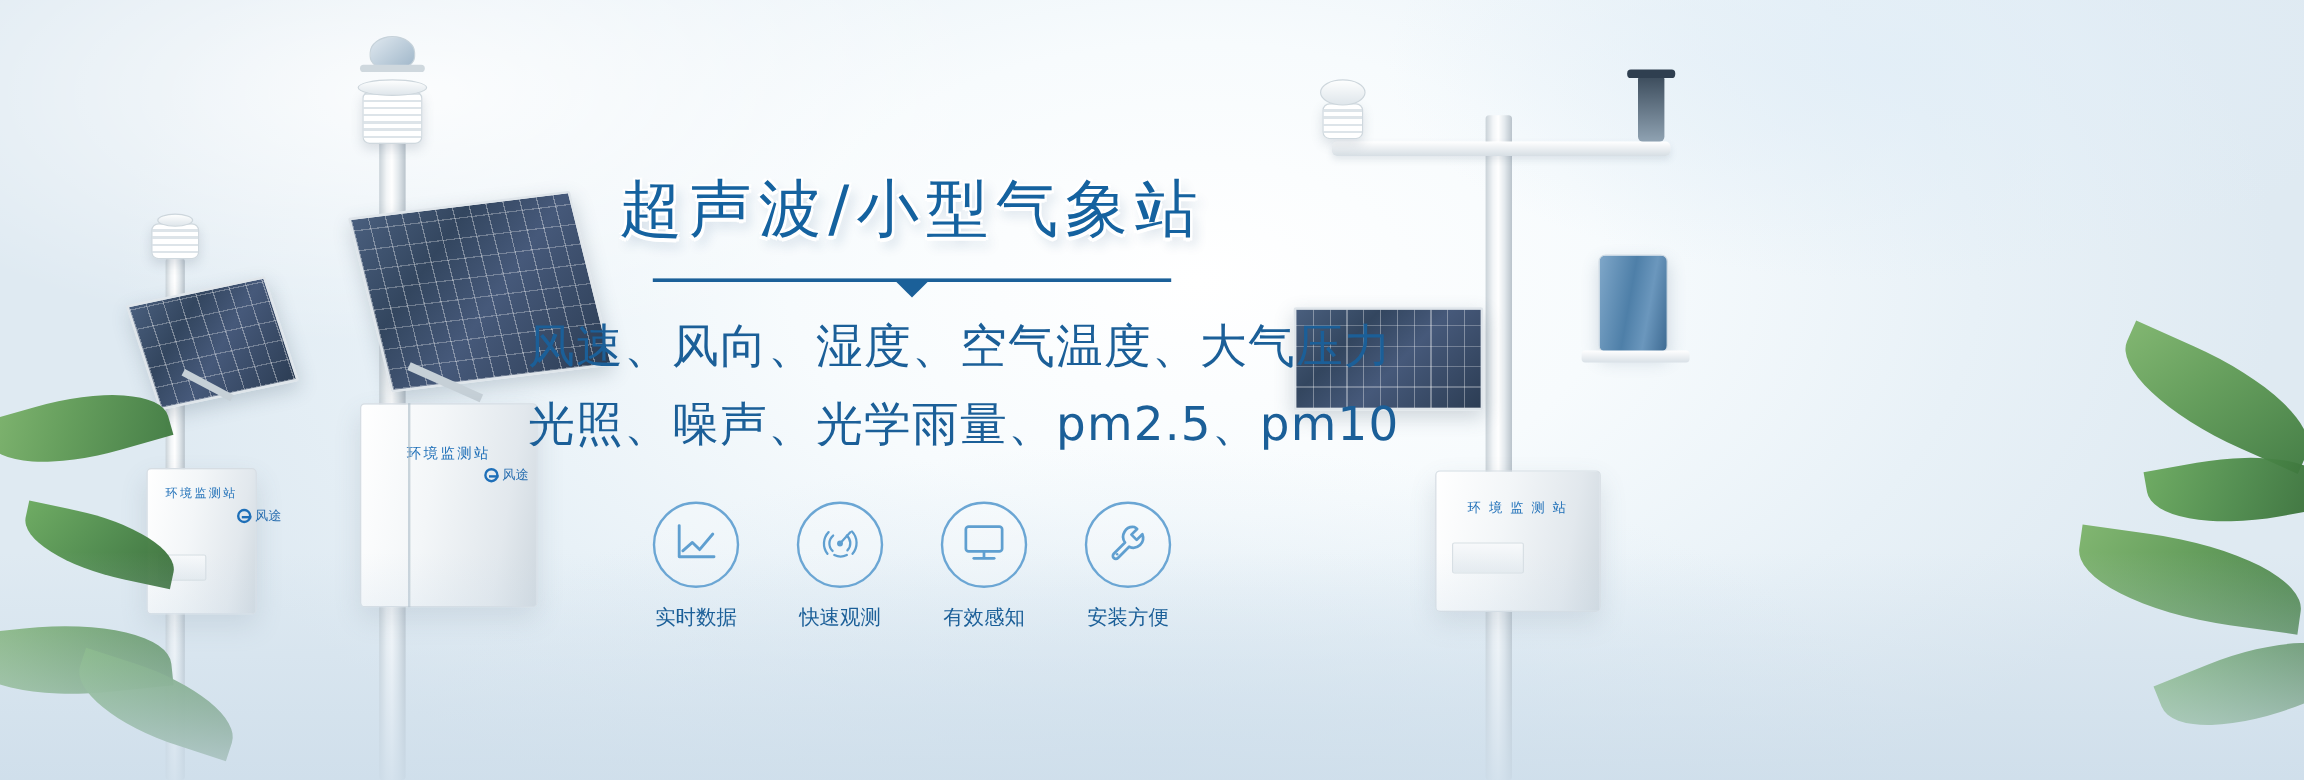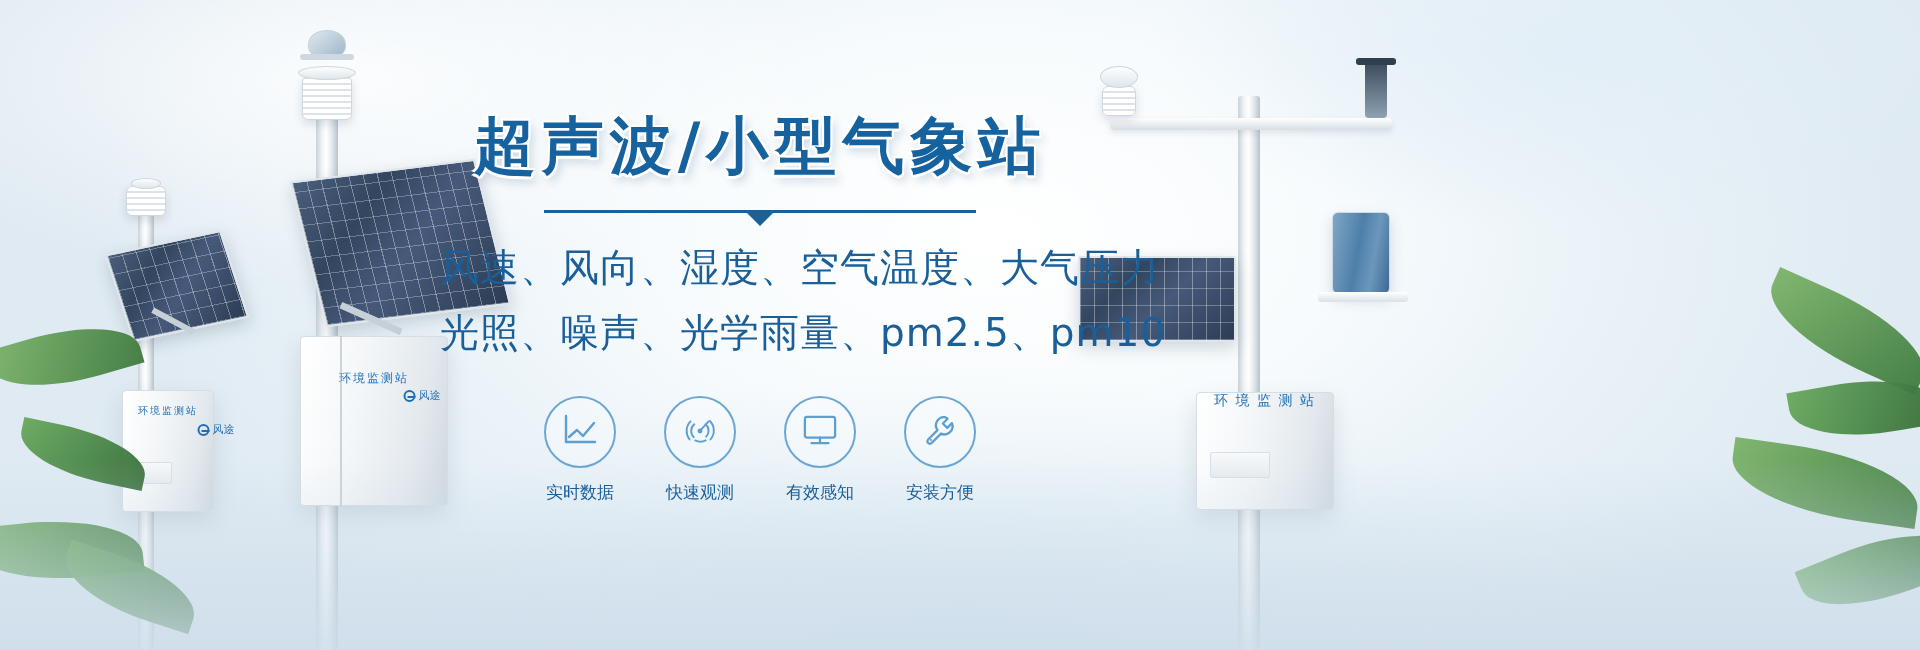--- a/index.html
+++ b/index.html
@@ -63,25 +63,26 @@
   .disc { border-radius:50%; background:linear-gradient(180deg,#fdfefe,#dfe6eb); border:1px solid #cdd6dc; }
 
   
   .leaf { position:absolute; background:linear-gradient(120deg,#7cb36a 0%,#5f9a55 45%,#3f7a3f 100%); border-radius:0 70% 0 70%; opacity:.95;}
   .leaf.dark { background:linear-gradient(120deg,#69a85c 0%,#4d8a4a 50%,#356b36 100%); }
 
   
   .content { position:absolute; left:440px; top:104px; width:640px; text-align:center; }
   .title {
     font-family:"DejaVu Sans","Liberation Sans",sans-serif;
-    font-weight:bold; font-size:62px; letter-spacing:6px; color:#15629f;
+    font-weight:normal; font-size:52px; letter-spacing:6px; color:#15629f;
     text-shadow:
       2px 2px 0 #ffffff, -2px 2px 0 #ffffff, 2px -2px 0 #ffffff, -2px -2px 0 #ffffff,
       0 3px 0 #ffffff, 4px 6px 10px rgba(20,70,120,.22);
     white-space:nowrap;
+    margin-top:36px;
   }
   .divider { position:relative; margin:22px auto 0; width:432px; height:3px; background:#1b6099; }
   .divider:after{
     content:""; position:absolute; left:50%; top:3px; transform:translateX(-50%);
     border-left:13px solid transparent; border-right:13px solid transparent;
     border-top:13px solid #1b6099;
   }
   .sub {
     margin-top:26px; font-family:"DejaVu Sans","Liberation Sans",sans-serif;
     font-size:39px; color:#1b5f98; letter-spacing:1px; line-height:1.5; white-space:nowrap;
@@ -150,21 +151,21 @@
 
     <div style="position:absolute;left:1365px;top:62px;width:22px;height:56px;background:linear-gradient(180deg,#3a4a5a,#8fa2b2);border-radius:4px;"></div>
     <div style="position:absolute;left:1356px;top:58px;width:40px;height:7px;background:#2f3f50;border-radius:3px;"></div>
 
     <div style="position:absolute;left:1332px;top:212px;width:58px;height:82px;border-radius:6px;background:linear-gradient(100deg,#7fa7c9,#4e7fa8 45%,#6b97bd 70%,#3d6a92);border:1px solid #cfdae3;box-shadow:0 6px 14px rgba(60,90,120,.2);"></div>
     <div style="position:absolute;left:1318px;top:292px;width:90px;height:10px;background:linear-gradient(180deg,#ffffff,#d9e1e7);border-radius:3px;"></div>
 
     <div class="panel-face" style="position:absolute;left:1078px;top:256px;width:158px;height:86px;"></div>
 
     <div class="box" style="position:absolute;left:1196px;top:392px;width:138px;height:118px;"></div>
-    <div class="box-label" style="left:1265px;top:392px;font-size:14px;">环 境 监 测 站</div>
+    <div class="box-label" style="left:1265px;top:416px;font-size:11px;">环 境 监 测 站</div>
     <div style="position:absolute;left:1210px;top:452px;width:60px;height:26px;background:linear-gradient(180deg,#f7f9fb,#e6ecf0);border:1px solid #d8dfe4;border-radius:2px;"></div>
   </div>
 
   <div class="leaf" style="left:-10px;top:330px;width:150px;height:54px;transform:rotate(-16deg);"></div>
   <div class="leaf dark" style="left:18px;top:430px;width:130px;height:48px;transform:rotate(12deg);"></div>
   <div class="leaf" style="left:-28px;top:520px;width:170px;height:60px;transform:rotate(-6deg);"></div>
   <div class="leaf dark" style="left:60px;top:560px;width:140px;height:54px;transform:rotate(18deg);"></div>
 
   <div class="leaf" style="left:1760px;top:300px;width:175px;height:62px;transform:rotate(24deg);"></div>
   <div class="leaf dark" style="left:1790px;top:380px;width:150px;height:56px;transform:rotate(-10deg);"></div>

